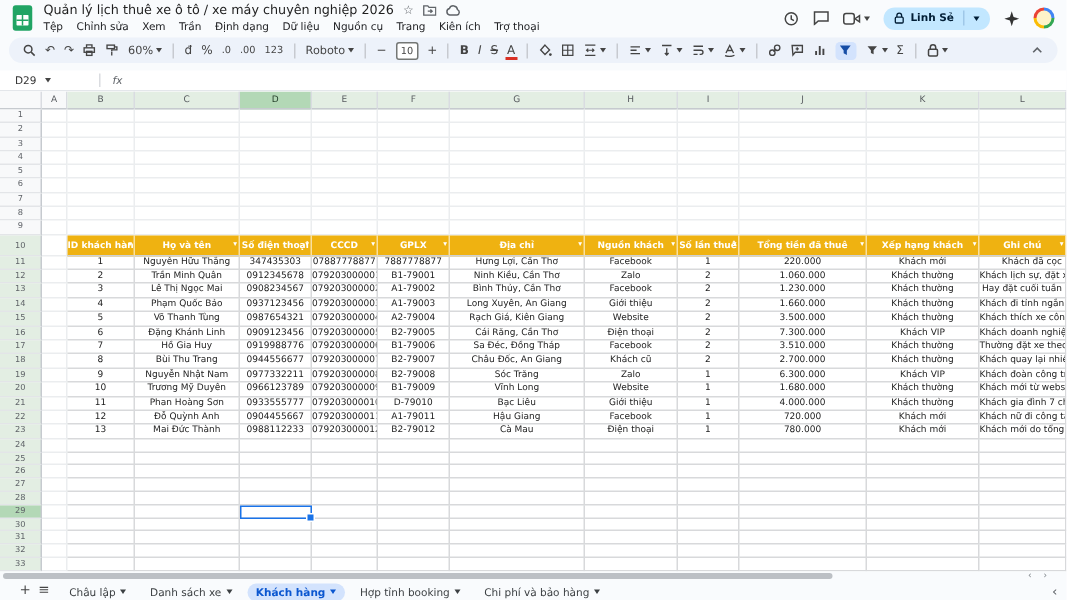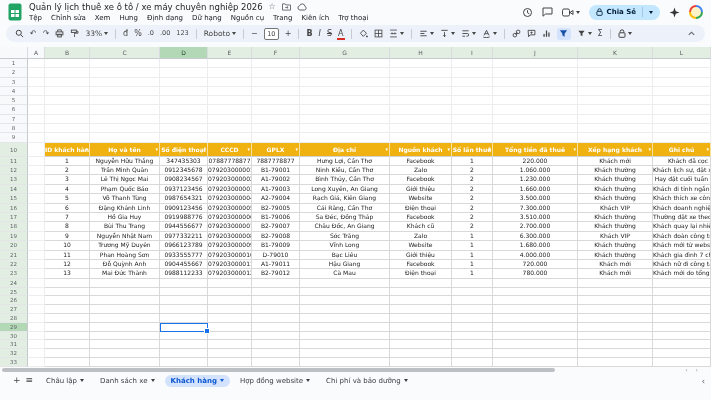--- a/index.html
+++ b/index.html
@@ -114,23 +114,23 @@
         <span class="ic">
           <svg width="11" height="8" viewBox="0 0 11 8" fill="none" stroke="#5f6368" stroke-width="1">
               <path d="M2.8 7A2.2 2.2 0 012.6 2.7 2.8 2.8 0 018 3.4 1.9 1.9 0 017.7 7z"></path>
             </svg>
         </span>
       </div>
       <nav class="menubar">
           <span class="menu-item">Tệp</span>
           <span class="menu-item">Chỉnh sửa</span>
           <span class="menu-item">Xem</span>
-          <span class="menu-item">Hưng</span>
+          <span class="menu-item">Trần</span>
           <span class="menu-item">Định dạng</span>
-          <span class="menu-item">Dữ hạng</span>
+          <span class="menu-item">Dữ liệu</span>
           <span class="menu-item">Nguồn cụ</span>
           <span class="menu-item">Trang</span>
           <span class="menu-item">Kiên ích</span>
           <span class="menu-item">Trợ thoại</span>
         </nav>
     </div>
     <div class="top-actions">
       <span class="ic">
         <svg width="11" height="11" viewBox="0 0 11 11" fill="none" stroke="#444" stroke-width="1">
             <circle cx="5.5" cy="5.5" r="4"></circle>
@@ -151,21 +151,21 @@
         </span>
         <span class="caret"></span>
       </span>
       <span class="share">
         <span class="ic">
           <svg width="7" height="8" viewBox="0 0 8 9" fill="none" stroke="#001d35" stroke-width="1">
               <rect x="1" y="3.8" width="6" height="4.5" rx="0.8"></rect>
               <path d="M2.2 3.8V2.6a1.8 1.8 0 013.6 0v1.2"></path>
             </svg>
         </span>
-        <span>Chia Sẻ</span>
+        <span>Linh Sẻ</span>
         <span class="divider"></span>
         <span class="caret" style="border-top-color:#001d35"></span>
       </span>
       <span class="ic">
         <svg width="11" height="11" viewBox="0 0 10 10">
             <path d="M5 0.5l1.1 3.4L9.5 5 6.1 6.1 5 9.5 3.9 6.1 0.5 5l3.4-1.1z" fill="#333"></path>
           </svg>
       </span>
       <span class="avatar">
           <span></span>
@@ -191,21 +191,21 @@
           </svg>
       </span>
       <span class="ic">
         <svg width="9" height="9" viewBox="0 0 10 10" fill="none" stroke="#444" stroke-width="1">
             <rect x="1.5" y="1.2" width="5.5" height="2.6"></rect>
             <path d="M7 2.5h1.8v2.2H5v1.3"></path>
             <path d="M5 6.3v2.5"></path>
           </svg>
       </span>
       <span class="tbtn">
-        <span>33%</span>
+        <span>60%</span>
           <span class="caret"></span>
       </span>
       <span class="sep"></span>
       <span class="glyph">đ</span>
       <span class="glyph">%</span>
       <span class="glyph" style="font-size:6.5px">.0</span>
       <span class="glyph" style="font-size:6.5px">.00</span>
       <span class="glyph" style="font-size:6.5px">123</span>
       <span class="sep"></span>
       <span class="tbtn">
@@ -323,20 +323,28 @@
           <span class="caret"></span>
       </span>
       <span class="ic collapse">
         <svg width="9" height="7" viewBox="0 0 10 7" fill="none" stroke="#5f6368" stroke-width="1.2">
             <path d="M2 5l3-3 3 3"></path>
           </svg>
       </span>
     </div>
   </div>
 
+  <div class="formulabar">
+    <span class="namebox">
+      <span>D29</span>
+      <span class="caret"></span>
+    </span>
+    <span class="fxdiv"></span>
+    <span class="fx">fx</span>
+  </div>
 
   <div class="sheet">
     <div class="colhead">
         <div class="ch" style="width: 28px;"></div>
         <div class="ch" style="width: 17px;">A</div>
         <div class="ch filt" style="width: 45px;">B</div>
         <div class="ch filt" style="width: 70px;">C</div>
         <div class="ch filt sel" style="width: 48px;">D</div>
         <div class="ch filt" style="width: 44px;">E</div>
         <div class="ch filt" style="width: 48px;">F</div>
@@ -871,27 +879,27 @@
           </span>
         </div>
         <div class="tab active">
           <span class="pill">
             <span>Khách hàng</span>
             <span class="tcaret"></span>
           </span>
         </div>
         <div class="tab">
           <span class="pill">
-            <span>Hợp đồng website</span>
+            <span>Hợp tỉnh booking</span>
             <span class="tcaret"></span>
           </span>
         </div>
         <div class="tab">
           <span class="pill">
-            <span>Chi phí và bảo dưỡng</span>
+            <span>Chi phí và bảo hàng</span>
             <span class="tcaret"></span>
           </span>
         </div>
       </div>
     <span class="tabscroll">‹</span>
   </footer>
 
 </div>
 
 </body></html>

